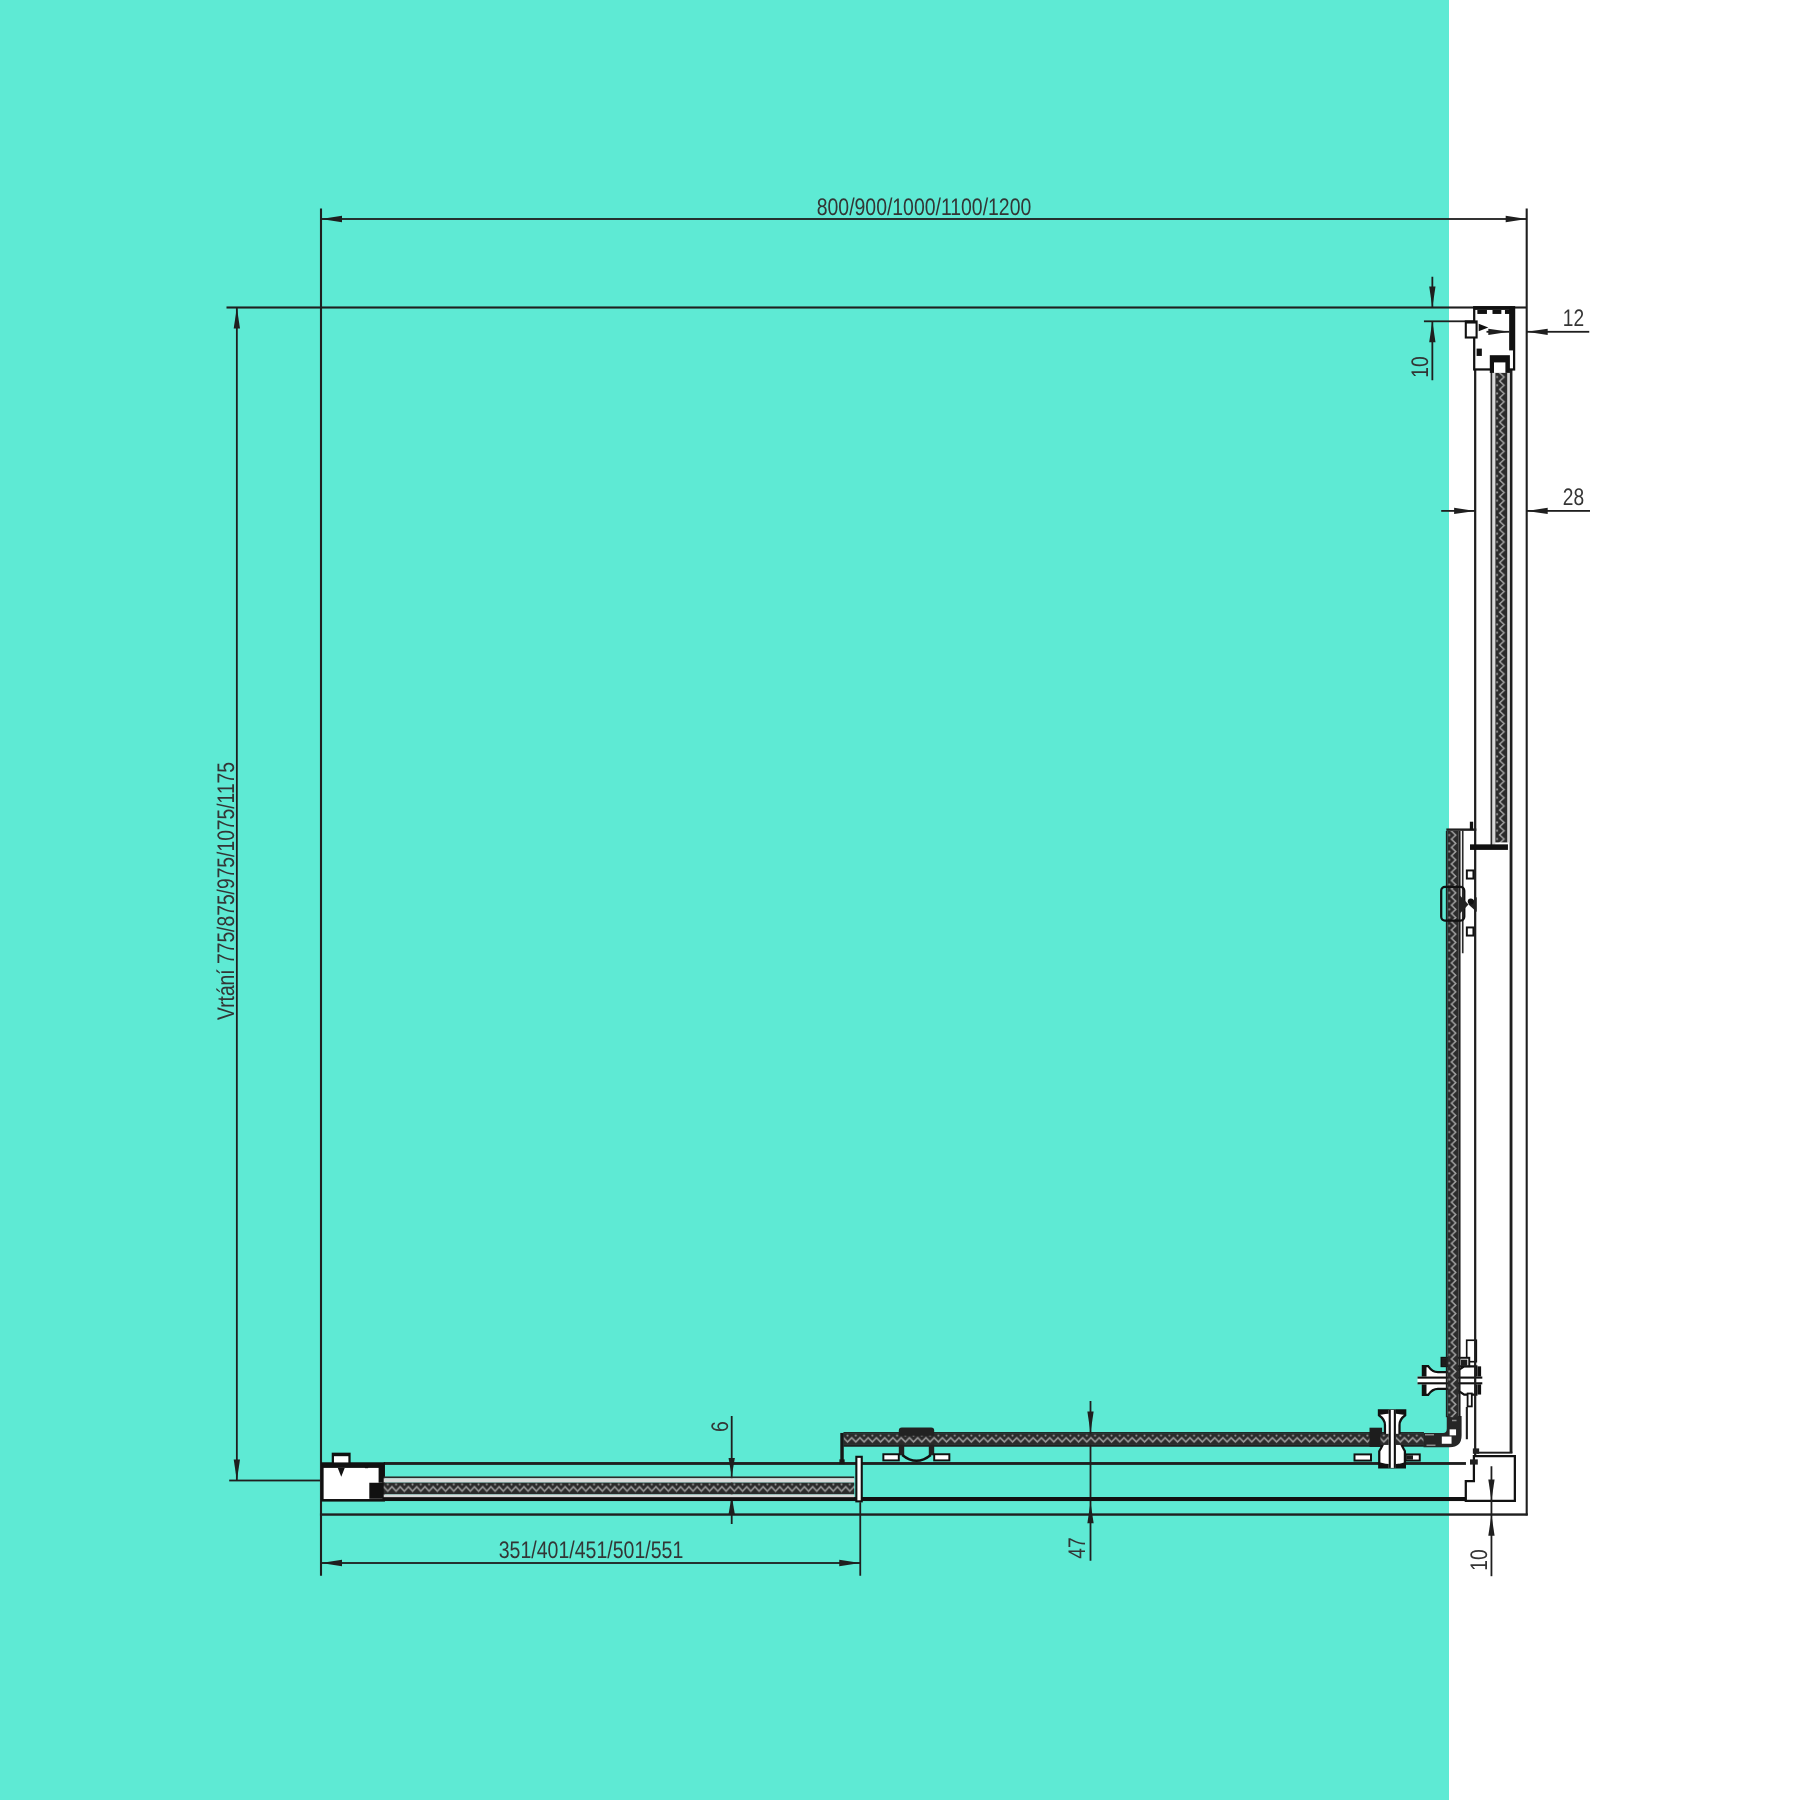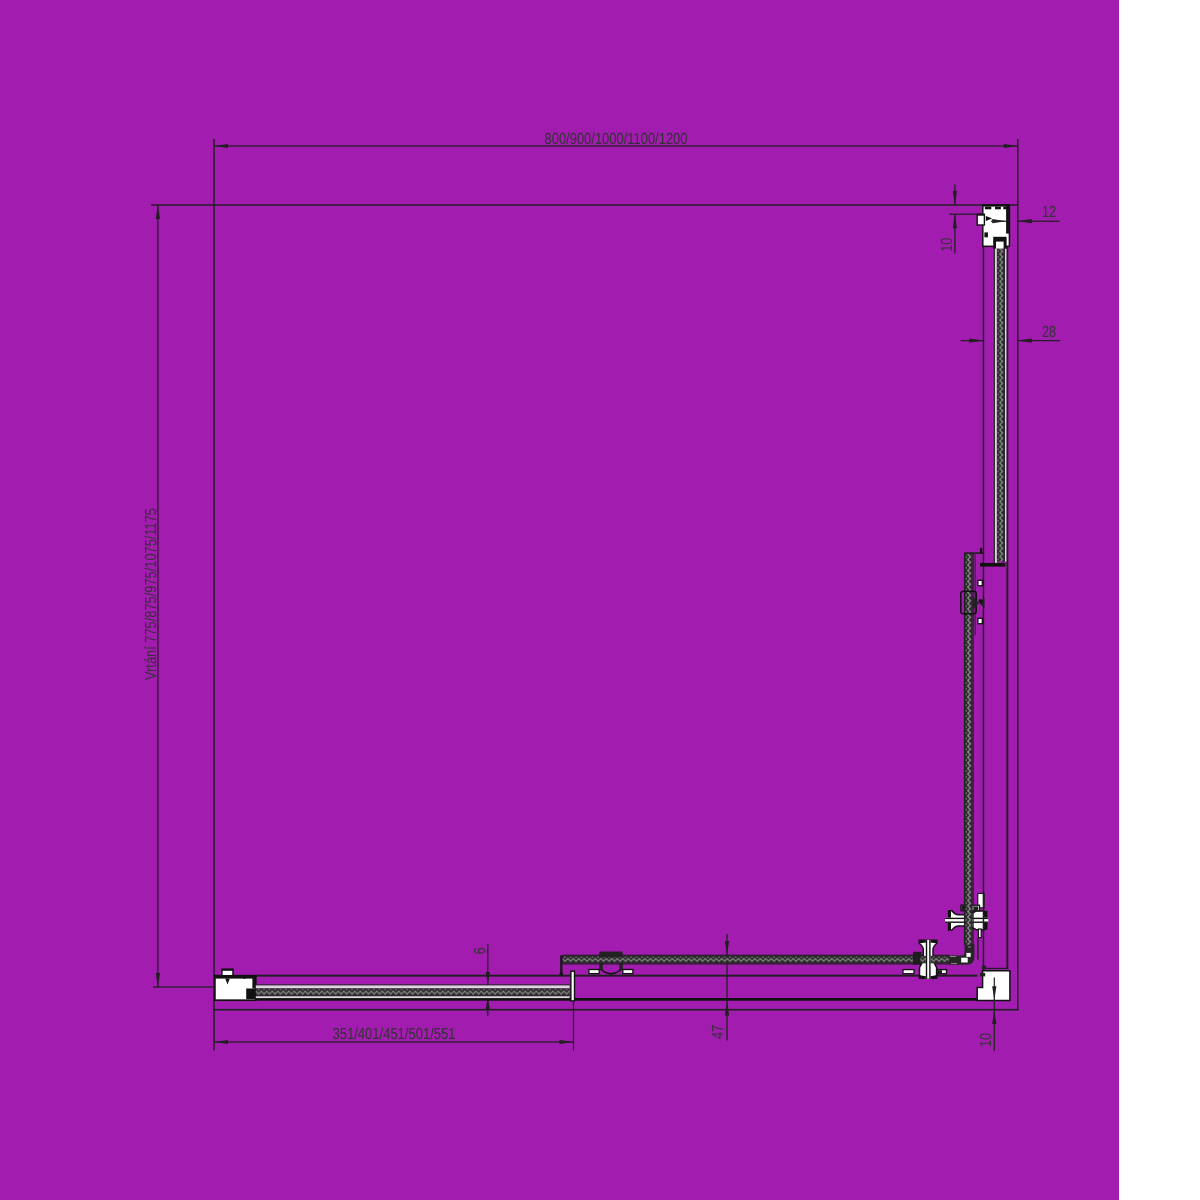--- a/index.html
+++ b/index.html
@@ -1,16 +1,16 @@
 <!DOCTYPE html>
 <html><head>
 <meta charset="utf-8">
 <style>
   html,body{margin:0;padding:0;background:#ffffff;}
-  #page{width:1119px;height:1200px;position:relative;background:#a21caf;
+  #page{width:966px;height:1200px;position:relative;background:#5eead4;
         font-family:"Liberation Sans", sans-serif;}
   svg{position:absolute;top:0;left:0;}
 </style>
 </head>
 <body>
 
 <div id="page">
 <svg width="1200" height="1200" viewBox="0 0 1200 1200" style="text-rendering:geometricPrecision;will-change:transform">
 <defs>
   <pattern id="hz1" width="5.5" height="7.9" patternUnits="userSpaceOnUse" x="255.8" y="988.4">

